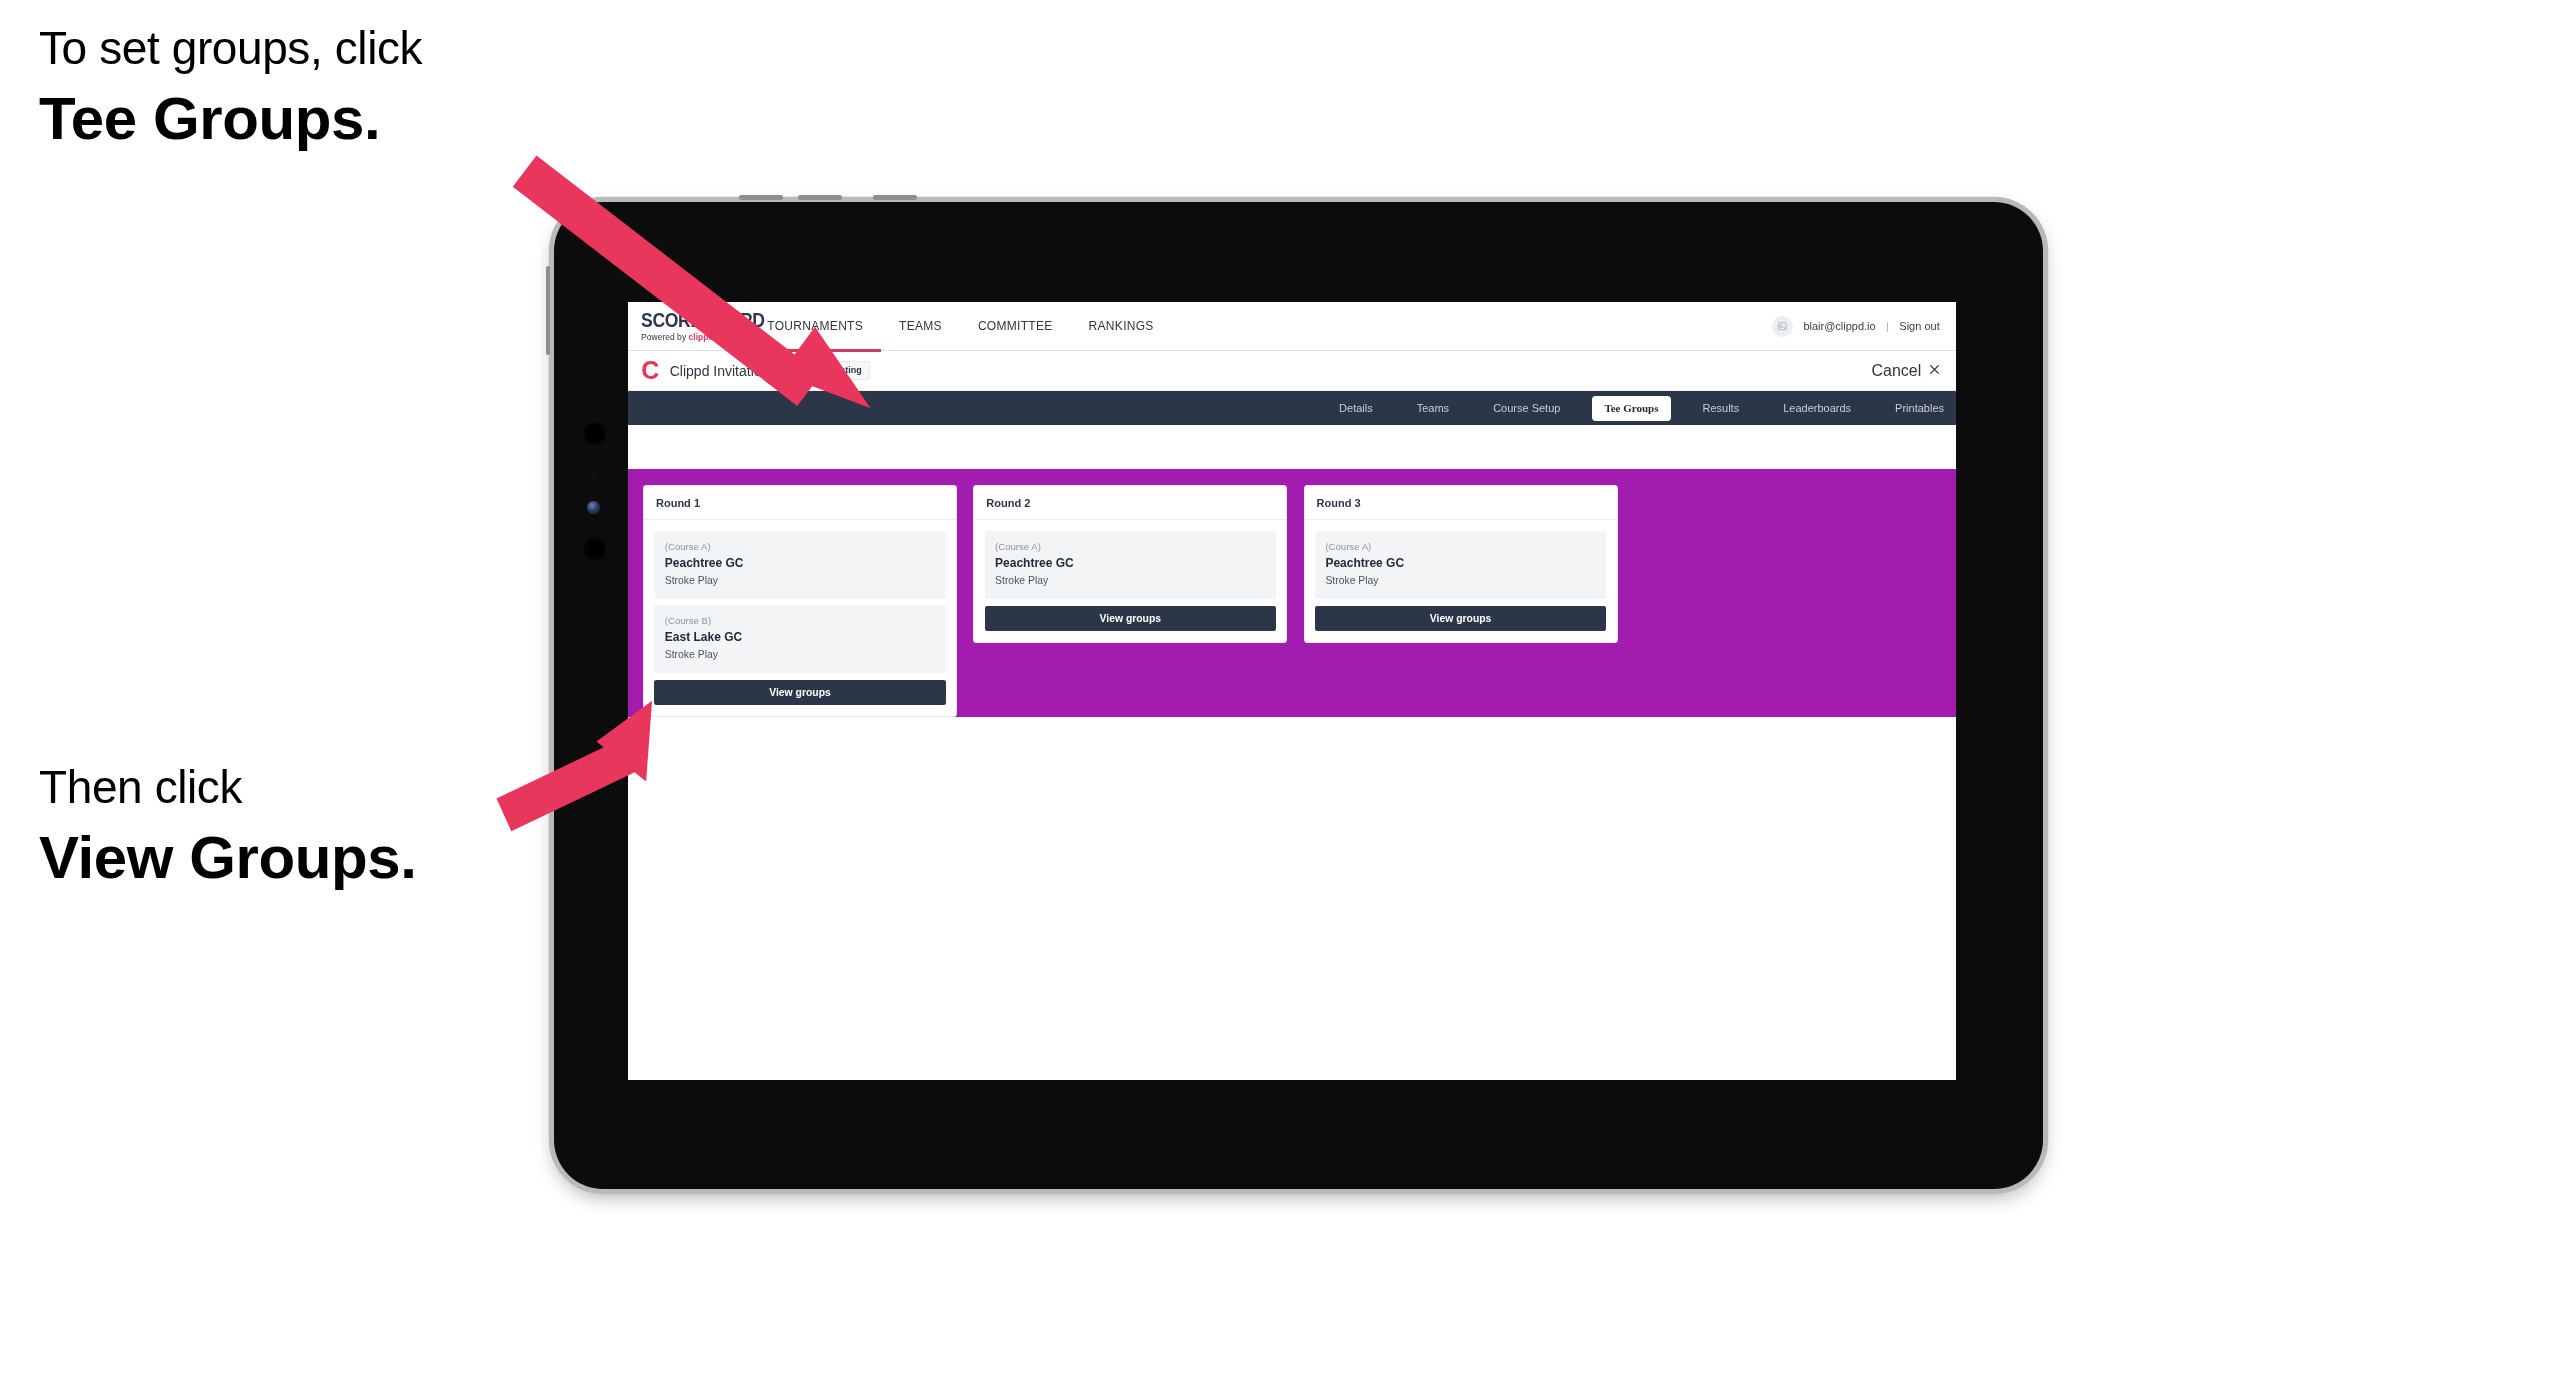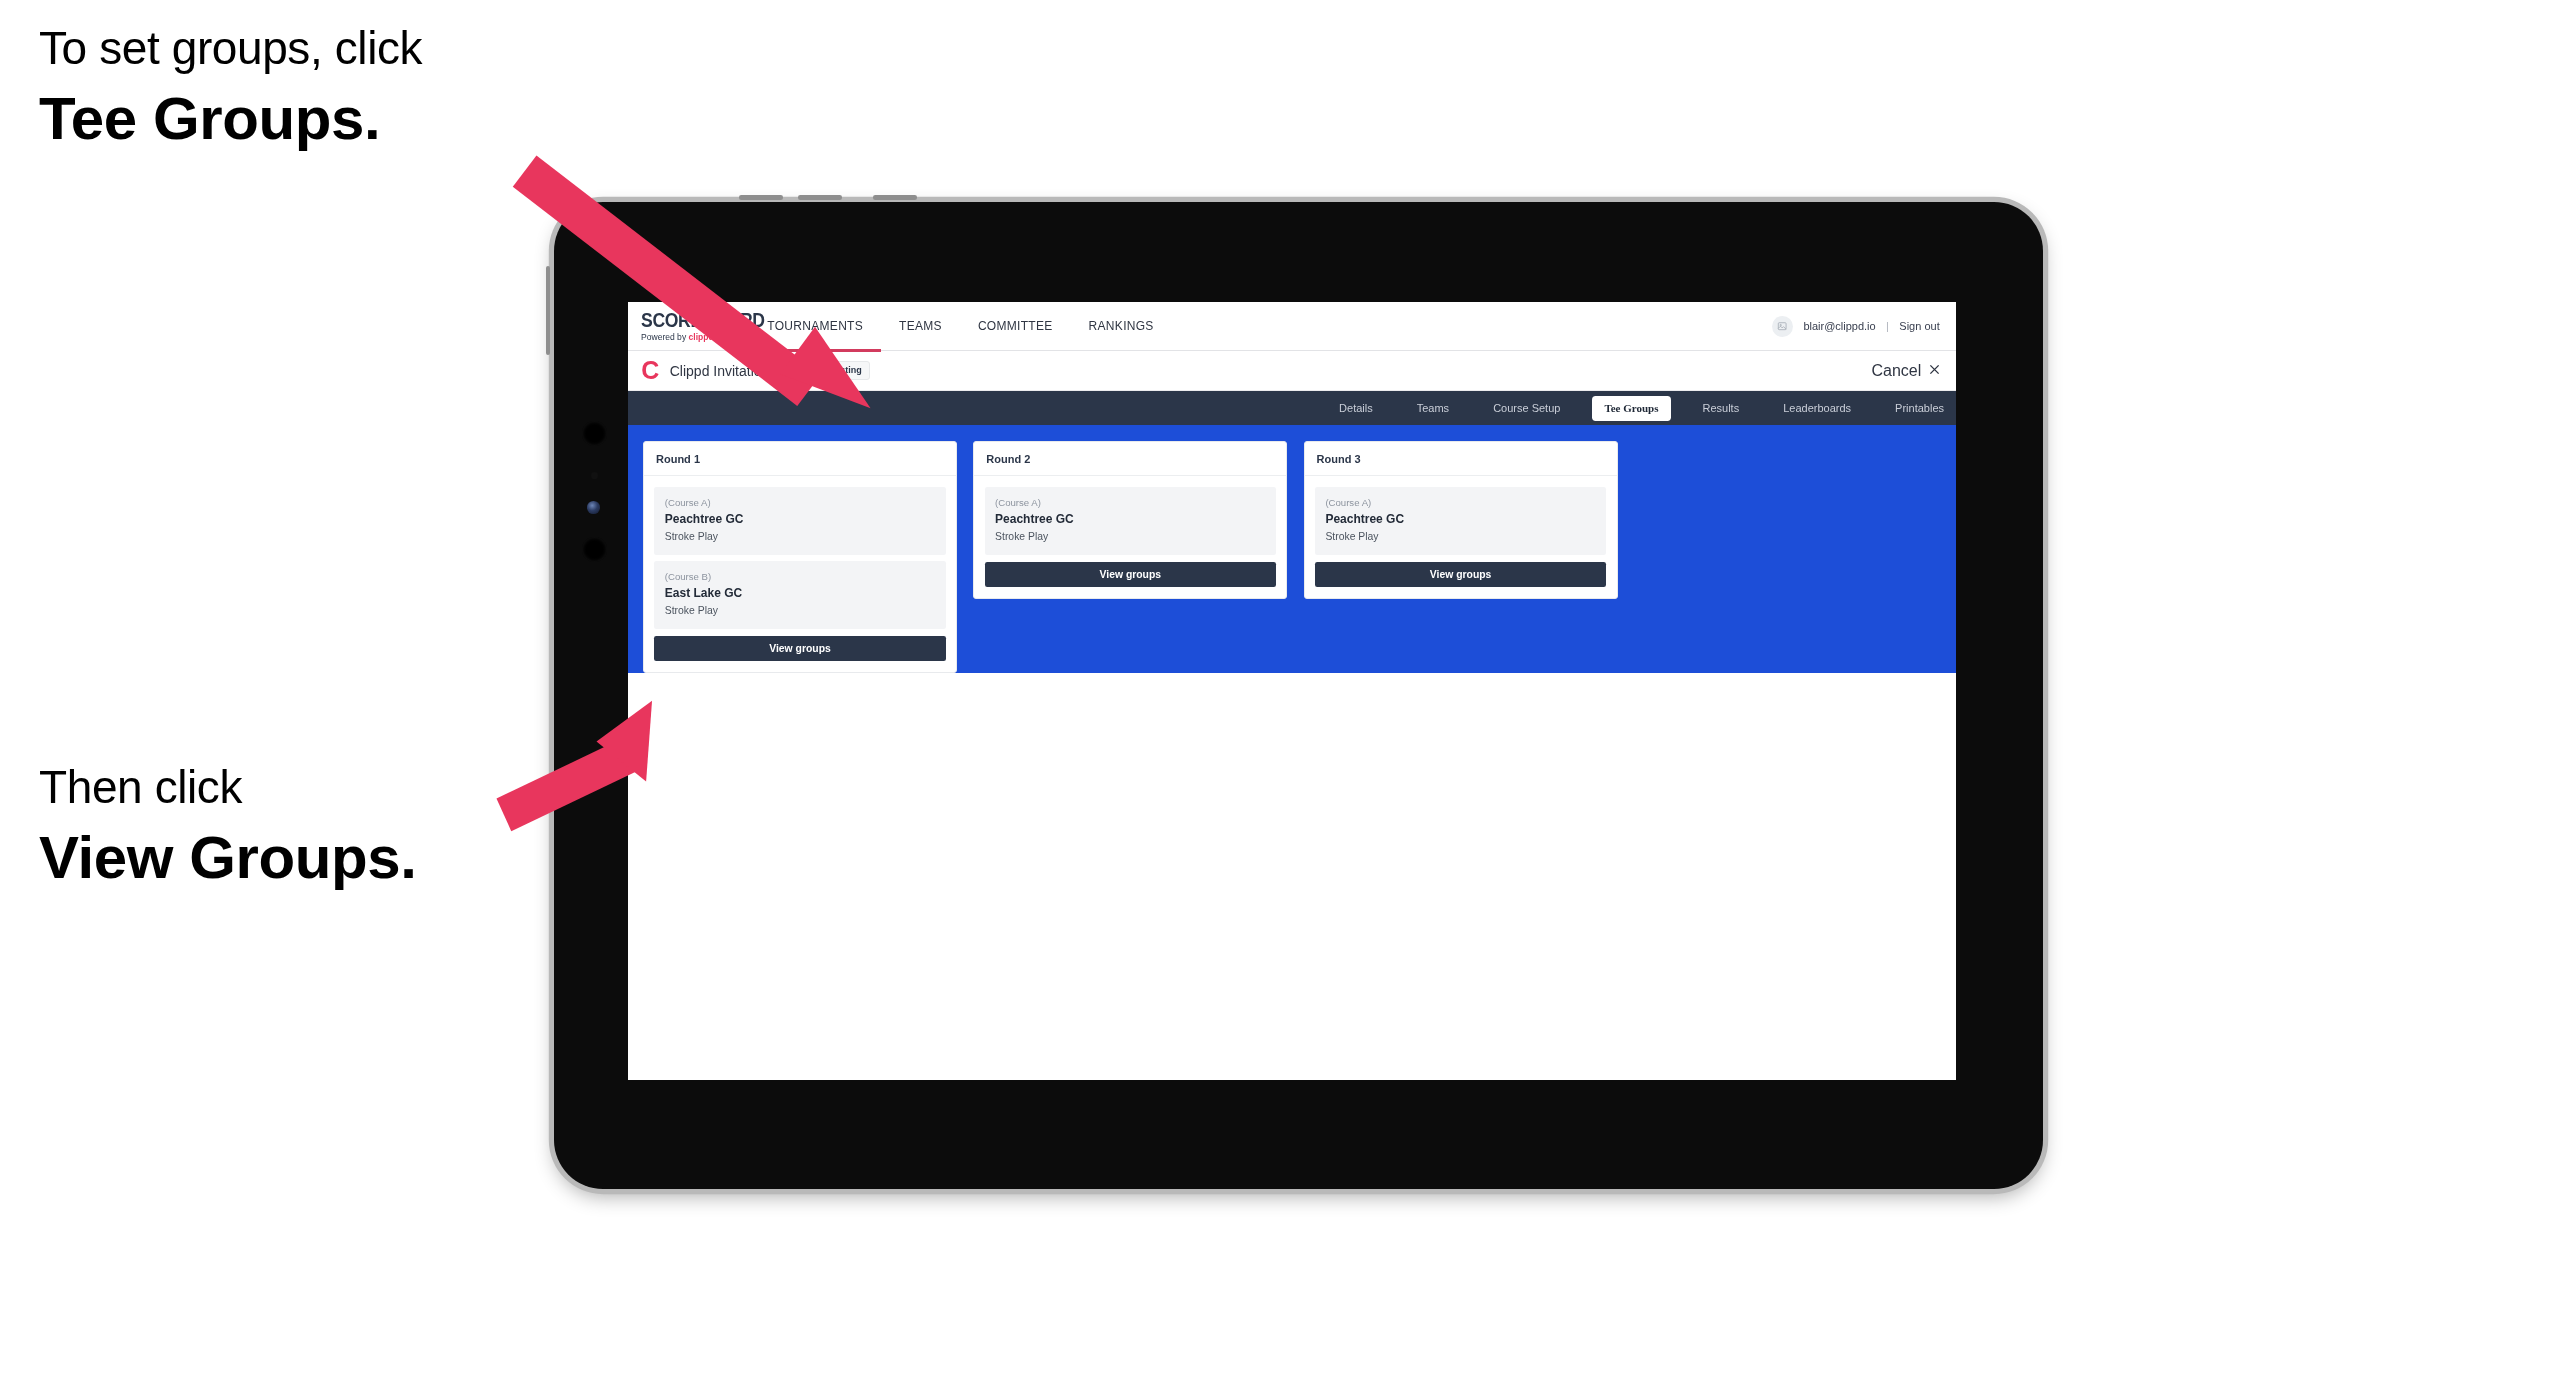--- a/index.html
+++ b/index.html
@@ -98,21 +98,21 @@
   
   #tabbar { height: 34px; background:#2b3649; display:flex; align-items:center;
             padding-left: 10.4px; gap: 20px; justify-content: flex-end; }
   .tab {
     font-size:11px; color:#c9ced8; padding: 0 12px; height:25px;
     display:flex; align-items:center; border-radius:3.7px; cursor:pointer;
   }
   .tab.active { background:#ffffff; color:#1f2836; font-weight:600;font-family:Liberation Serif, serif; }
 
   
-  #rounds { display:flex; gap: 16.3px; padding: 16.3px 15px 0 15px; background:#1d4ed8; }
+  #rounds { display:flex; gap: 16.3px; padding: 16.3px 15px 0 15px; background:#a21caf;margin-top:44px; }
   .round-card {
     width: 314px; background:#fff;
     border:0.7px solid #e8eaed; border-radius:3px;
     align-self:flex-start;
   }
   .round-head {
     height: 34px; display:flex; align-items:center; padding: 0 12px;
     border-bottom:0.7px solid #eceef0;
     font-size:11px; font-weight:700; color:#2b3649;
   }

